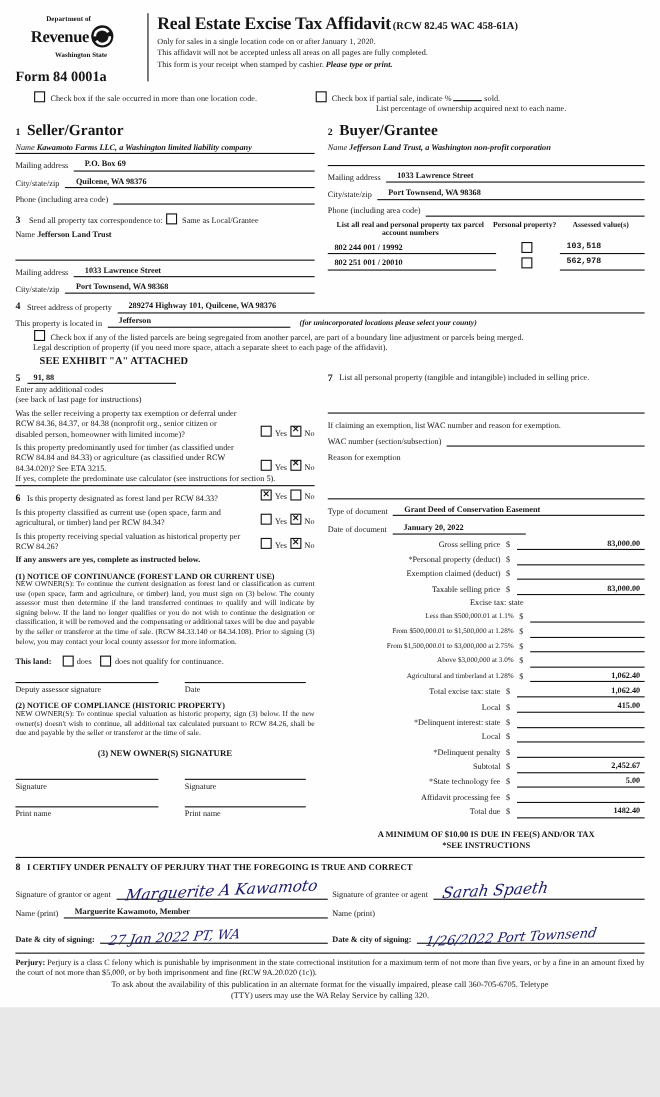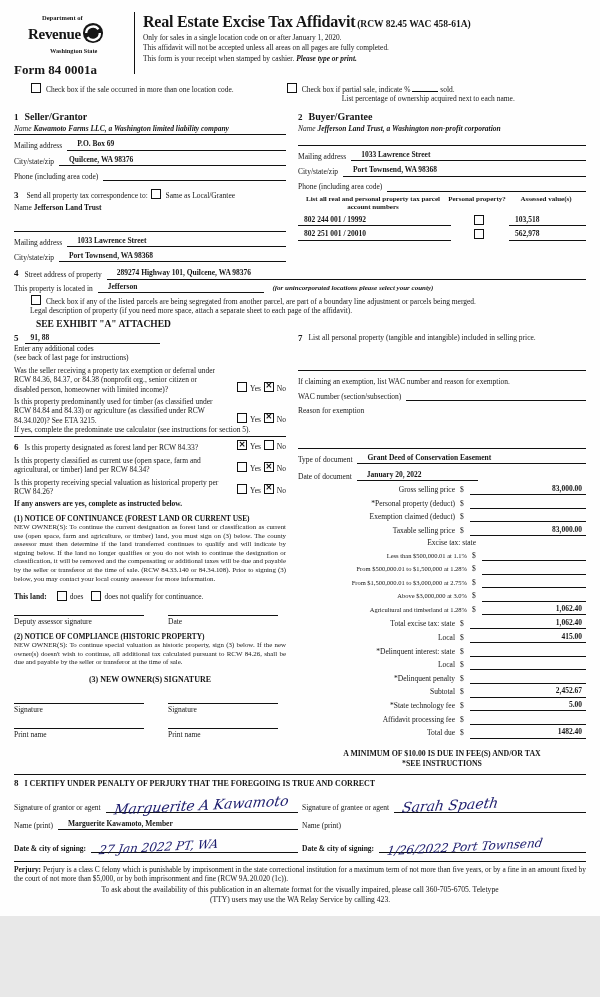--- a/index.html
+++ b/index.html
@@ -29,33 +29,33 @@
   .cb{display:inline-block;width:8px;height:8px;border:1px solid #111;vertical-align:-1px;margin:0 3px 0 1px;position:relative;flex:0 0 8px;}
   .cb .mk{position:absolute;left:0;top:-1.5px;width:100%;text-align:center;font-weight:bold;font-size:8px;line-height:9px;}
   .topchecks{display:flex;margin:4px 0 8px 16px;}
   .topchecks .left{width:46%;}
   .blank-pct{display:inline-block;width:26px;border-bottom:1px solid #111;height:7px;}
   
   .cols{display:flex;}
   .colL{width:272px;flex:0 0 272px;}
   .colR{flex:1;margin-left:12px;}
   .secnum{font-weight:bold;font-size:9px;margin-right:6px;}
-  .sechead{font-weight:bold;font-size:10px;}
+  .sechead{font-weight:bold;font-size:14px;}
   .fblock{border-bottom:1.2px solid #111;padding-bottom:1px;min-height:9px;font-style:italic;}
   .fline{display:flex;align-items:flex-end;margin-top:4px;}
   .flabel{white-space:nowrap;margin-right:5px;}
   .fval{flex:1;border-bottom:1.2px solid #111;font-weight:bold;padding:0 4px 1px 10px;min-height:9px;}
   
   .ptable{margin-top:3px;}
   .phead{display:flex;font-weight:bold;text-align:center;font-size:7px;}
   .ph1{width:150px;} .ph2{width:58px;} .ph3{flex:1;}
   .prow{display:flex;align-items:flex-end;margin-top:3px;}
   .pnum{width:145px;border-bottom:1.2px solid #111;font-weight:bold;padding:0 2px 1px 6px;min-height:9px;}
   .pbox{width:58px;text-align:center;}
-  .pval{flex:1;border-bottom:1.2px solid #111;font-weight:bold;padding:0 10px 1px 6px;min-height:9px;}
+  .pval{flex:1;border-bottom:1.2px solid #111;font-weight:bold;padding:0 10px 1px 6px;min-height:9px;font-family:Liberation Mono, monospace;}
   
   .s4row{display:flex;align-items:flex-end;margin-top:3px;}
   .countynote{font-weight:bold;font-style:italic;font-size:7px;white-space:nowrap;margin-left:8px;}
   .exhibit{font-weight:bold;font-size:9.5px;margin:3px 0 2px 22px;}
   
   .ynrow{display:flex;justify-content:space-between;align-items:flex-end;margin-top:3px;}
   .qtext{width:206px;}
   .yn{white-space:nowrap;padding-bottom:1px;}
   .notice-title{font-weight:bold;font-size:7.4px;margin-top:5px;}
   .notice-body{font-size:6.9px;text-align:justify;}
@@ -492,21 +492,21 @@
         </div>
       </div>
     </div>
   </div>
 
   <div class="perjury">
     <span class="b">Perjury:</span>
     <span>Perjury is a class C felony which is punishable by imprisonment in the state correctional institution for a maximum term of not more than five years, or by a fine in an amount fixed by the court of not more than $5,000, or by both imprisonment and fine (RCW 9A.20.020 (1c)).</span>
     <div class="alt-note">
       <span>To ask about the availability of this publication in an alternate format for the visually impaired, please call 360-705-6705. Teletype</span><br>
-      <span>(TTY) users may use the WA Relay Service by calling 423.</span>
+      <span>(TTY) users may use the WA Relay Service by calling 320.</span>
     </div>
   </div>
 
   <div class="footer">
     <div class="footrow">
       <div class="foot-rev">REV 84 0001a (11/06/2020)</div>
       <div class="foot-center">THIS SPACE TREASURER'S USE ONLY</div>
       <div class="foot-right">
         <div>COUNTY TREASURER</div>
         <div class="foot-note">Print on legal size paper.</div>

